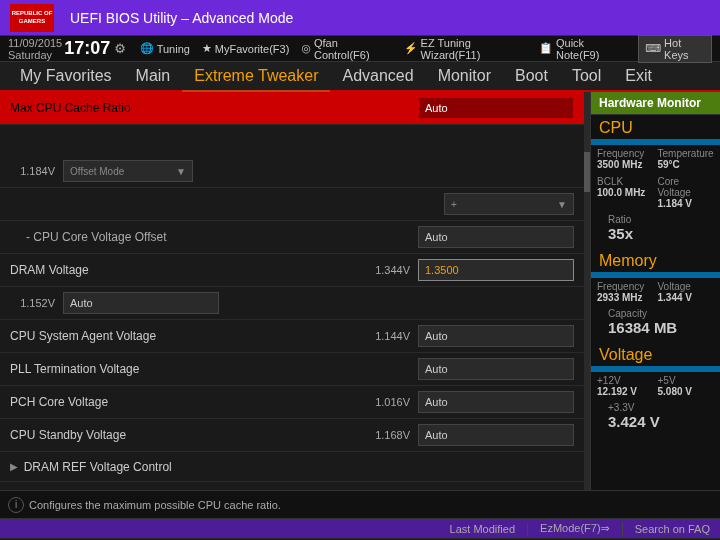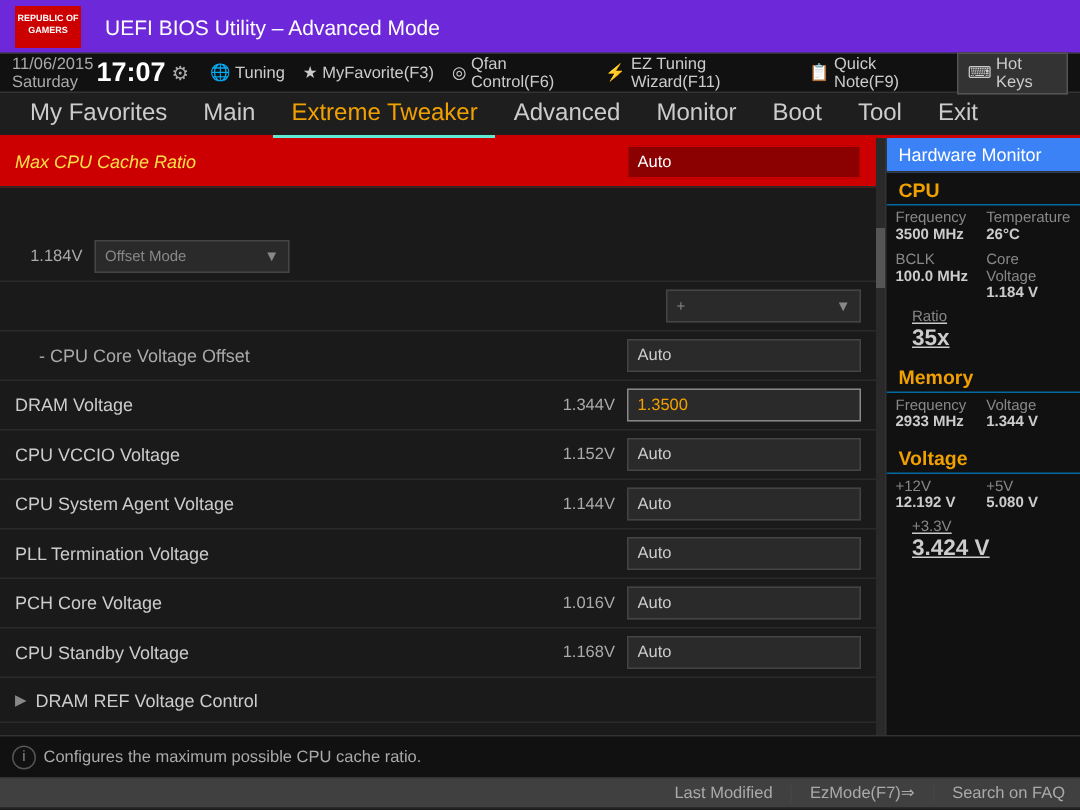--- a/index.html
+++ b/index.html
@@ -120,21 +120,21 @@
       align-items: center;
       cursor: pointer;
       color: #ccc;
       font-size: 16px;
       font-weight: 500;
       border-bottom: 2px solid transparent;
       margin-bottom: -2px;
     }
     .nav-item.active {
       color: #f0a000;
-      border-bottom: 2px solid #5eead4;
+      border-bottom: 2px solid #c2410c;
     }
 
     
     .content {
       display: flex;
       height: calc(540px - 36px - 26px - 30px - 28px - 22px);
     }
 
     
     .left-panel {
@@ -147,22 +147,21 @@
       display: flex;
       align-items: center;
       padding: 5px 10px;
       border-bottom: 1px solid #2a2a2a;
       min-height: 30px;
     }
     .setting-row.highlighted {
       background: #cc0000;
     }
     .setting-row.highlighted .setting-label {
-      color: #fde047;
-      font-style: italic;
+      color: #000000;
     }
     .setting-label {
       flex: 1;
       color: #ccc;
       font-size: 12px;
     }
     .setting-label.indented {
       padding-left: 16px;
       color: #aaa;
     }
@@ -226,52 +225,51 @@
 
     
     .right-panel {
       width: 130px;
       background: #111;
       border-left: 1px solid #333;
       padding: 0;
       overflow-y: auto;
     }
     .hw-header {
-      background: #3b82f6;
+      background: #4d7c0f;
       color: #fff;
       font-size: 12px;
-      font-weight: normal;
+      font-weight: bold;
       padding: 4px 8px;
       border-bottom: 1px solid #333;
     }
     .hw-section-title {
       color: #f0a000;
-      font-size: 13px;
-      font-weight: bold;
+      font-size: 16px;
+      font-weight: normal;
       padding: 4px 8px 2px;
-      border-bottom: 1px solid #0369a1;
+      border-bottom: 6px solid #0369a1;
     }
     .hw-grid {
       display: grid;
       grid-template-columns: 1fr 1fr;
       padding: 3px 6px;
       gap: 2px 4px;
     }
     .hw-label {
       color: #888;
       font-size: 10px;
     }
     .hw-value {
       color: #ccc;
       font-size: 10px;
       font-weight: bold;
     }
     .hw-single {
       padding: 2px 17px;
-      text-decoration: underline;
     }
     .hw-single .hw-label {
       color: #888;
       font-size: 10px;
     }
     .hw-single .hw-value {
       color: #ccc;
       font-size: 15px;
       font-weight: bold;
     }
@@ -344,21 +342,21 @@
       <span>REPUBLIC OF</span>
       <span>GAMERS</span>
     </div>
   </div>
   <span class="header-title">UEFI BIOS Utility – Advanced Mode</span>
 </div>
 
 <div class="toolbar">
   <div class="toolbar-left">
     <div>
-      <div class="toolbar-datetime">11/06/2015</div>
+      <div class="toolbar-datetime">11/09/2015</div>
       <div class="toolbar-datetime">Saturday</div>
     </div>
     <span class="toolbar-time">17:07</span>
     <span style="cursor:pointer;color:#aaa;font-size:13px;">⚙</span>
   </div>
   <div class="toolbar-items">
     <div class="toolbar-item">
       <span>🌐</span>
       <span>Tuning</span>
     </div>
@@ -429,21 +427,20 @@
       <input class="setting-input" value="Auto" style="margin-left: auto;">
     </div>
 
     <div class="setting-row">
       <span class="setting-label">DRAM Voltage</span>
       <span class="setting-value">1.344V</span>
       <input class="setting-input dram-val" value="1.3500" style="color: rgb(240, 160, 0); border-color: rgb(136, 136, 136);">
     </div>
 
     <div class="setting-row">
-      <span class="setting-label">CPU VCCIO Voltage</span>
       <span class="setting-value">1.152V</span>
       <input class="setting-input" value="Auto" style="">
     </div>
 
     <div class="setting-row">
       <span class="setting-label">CPU System Agent Voltage</span>
       <span class="setting-value">1.144V</span>
       <input class="setting-input" value="Auto" style="">
     </div>
 
@@ -479,21 +476,21 @@
     <div class="hw-header">Hardware Monitor</div>
 
     <div class="hw-section-title">CPU</div>
     <div class="hw-grid">
       <div>
         <div class="hw-label">Frequency</div>
         <div class="hw-value">3500 MHz</div>
       </div>
       <div>
         <div class="hw-label">Temperature</div>
-        <div class="hw-value">26°C</div>
+        <div class="hw-value">59°C</div>
       </div>
     </div>
     <div class="hw-grid">
       <div>
         <div class="hw-label">BCLK</div>
         <div class="hw-value">100.0 MHz</div>
       </div>
       <div>
         <div class="hw-label">Core Voltage</div>
         <div class="hw-value">1.184 V</div>
@@ -507,20 +504,24 @@
     <div class="hw-section-title" style="color:#f0a000;margin-top:4px;">Memory</div>
     <div class="hw-grid">
       <div>
         <div class="hw-label">Frequency</div>
         <div class="hw-value">2933 MHz</div>
       </div>
       <div>
         <div class="hw-label">Voltage</div>
         <div class="hw-value">1.344 V</div>
       </div>
+    </div>
+    <div class="hw-single">
+      <div class="hw-label">Capacity</div>
+      <div class="hw-value">16384 MB</div>
     </div>
 
     <div class="hw-section-title" style="color:#f0a000;margin-top:4px;">Voltage</div>
     <div class="hw-grid">
       <div>
         <div class="hw-label">+12V</div>
         <div class="hw-value">12.192 V</div>
       </div>
       <div>
         <div class="hw-label">+5V</div>
@@ -534,21 +535,21 @@
   </div>
 </div>
 
 <div class="status-bar">
   <div class="status-info">
     <div class="info-icon">i</div>
     <span class="status-text">Configures the maximum possible CPU cache ratio.</span>
   </div>
 </div>
 
-<div style="background:#404040;border-top:1px solid #333;height:20px;display:flex;align-items:center;justify-content:space-between;padding:0 10px;">
+<div style="background:#4c1d95;border-top:1px solid #333;height:20px;display:flex;align-items:center;justify-content:space-between;padding:0 10px;">
   <span style="color:#555;font-size:10px;flex:1;"></span>
   <div style="display:flex;gap:0;align-items:center;">
     <span style="color:#aaa;font-size:11px;cursor:pointer;padding-right:12px;border-right:1px solid #444;">Last Modified</span>
     <span style="color:#aaa;font-size:11px;cursor:pointer;padding:0 12px;border-right:1px solid #444;">EzMode(F7)⇒</span>
     <span style="color:#aaa;font-size:11px;cursor:pointer;padding-left:12px;">Search on FAQ</span>
   </div>
 </div>
 <div class="footer-wrap">
   
 </div>

